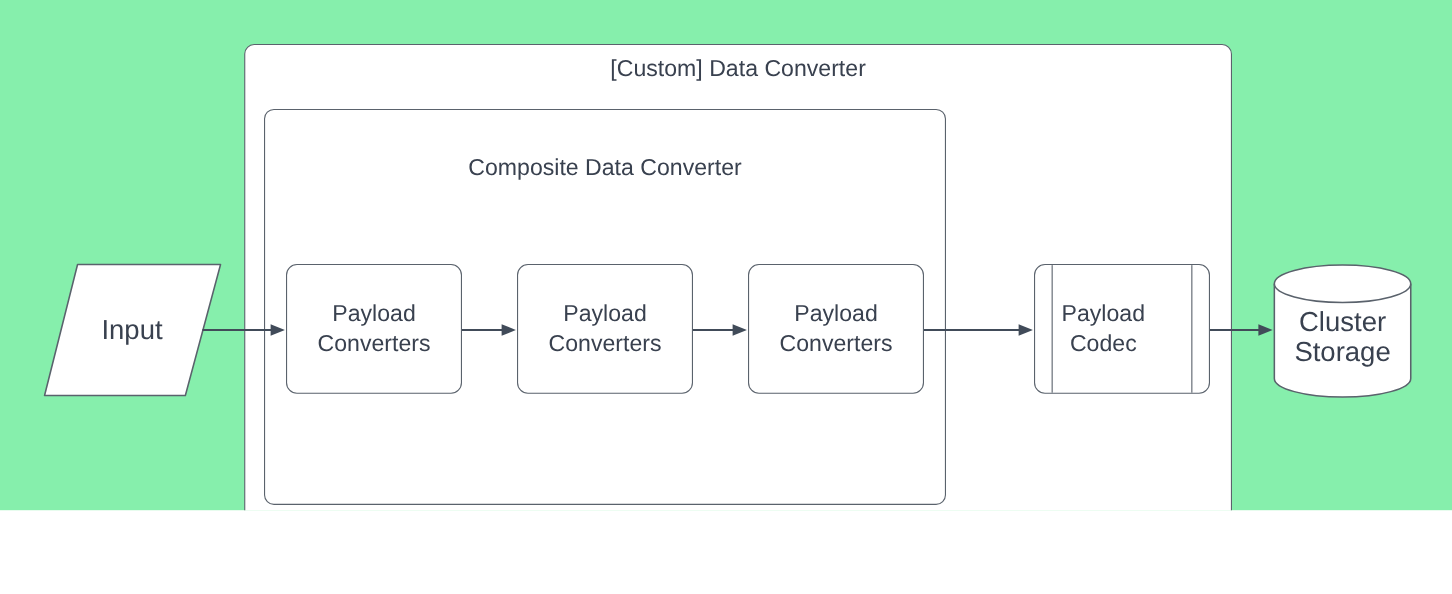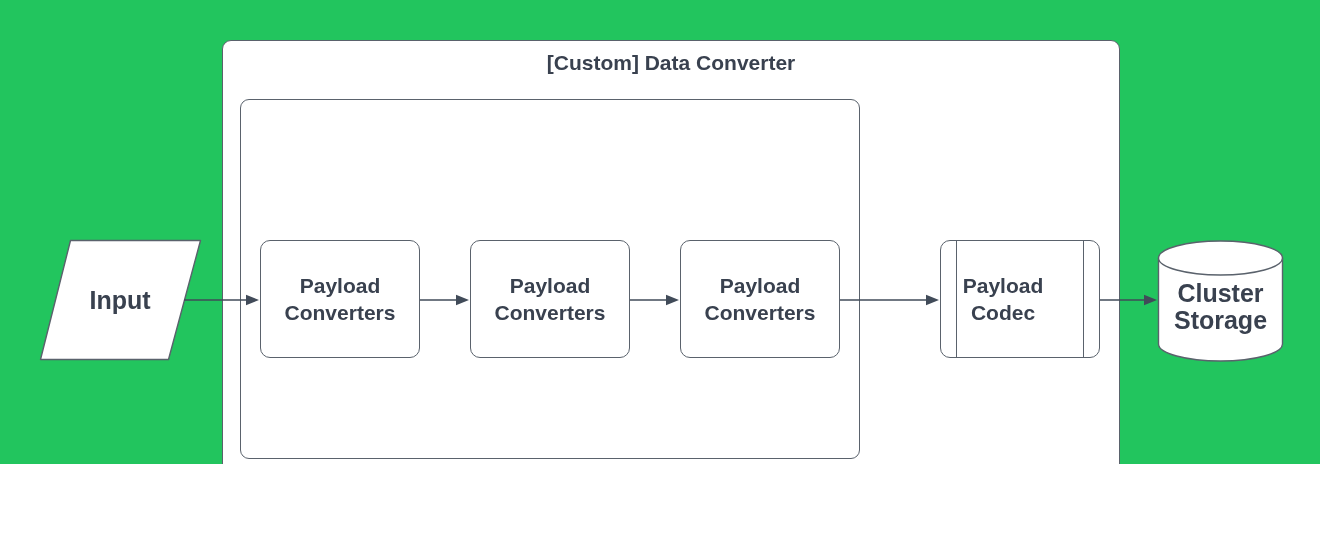--- a/index.html
+++ b/index.html
@@ -4,25 +4,24 @@
 <style>
   html, body {
     margin: 0;
     padding: 0;
     background: #ffffff;
   }
   .canvas {
     position: relative;
     width: 1320px;
     height: 464px;
-    background: #22c55e;
+    background: #86efac;
     font-family: "Liberation Sans", "DejaVu Sans", sans-serif;
     color: #39414f;
     overflow: hidden;
-    font-weight: bold;
   }
   .layer-svg {
     position: absolute;
     left: 0;
     top: 0;
     width: 1320px;
     height: 540px;
     z-index: 2;
   }
   .group-box {
@@ -92,20 +91,21 @@
 </style>
 </head>
 <body>
 
 <div class="canvas">
 
   <div class="group-box outer"></div>
   <div class="group-title outer-title">[Custom] Data Converter</div>
 
   <div class="group-box inner"></div>
+  <div class="group-title inner-title">Composite Data Converter</div>
 
   <svg class="layer-svg" viewBox="0 0 1320 540" xmlns="http://www.w3.org/2000/svg">
 
     <path d="M 70.5 240.5 L 200.5 240.5 L 168.5 359.5 L 40.5 359.5 Z" fill="#ffffff" stroke="#5a626c" stroke-width="1.4" stroke-linejoin="round"></path>
 
     <g>
       <path d="M 1158.5 258 L 1158.5 344 A 62 17 0 0 0 1282.5 344 L 1282.5 258" fill="#ffffff" stroke="#5a626c" stroke-width="1.4"></path>
       <ellipse cx="1220.5" cy="258" rx="62" ry="17" fill="#ffffff" stroke="#5a626c" stroke-width="1.4"></ellipse>
     </g>
 

